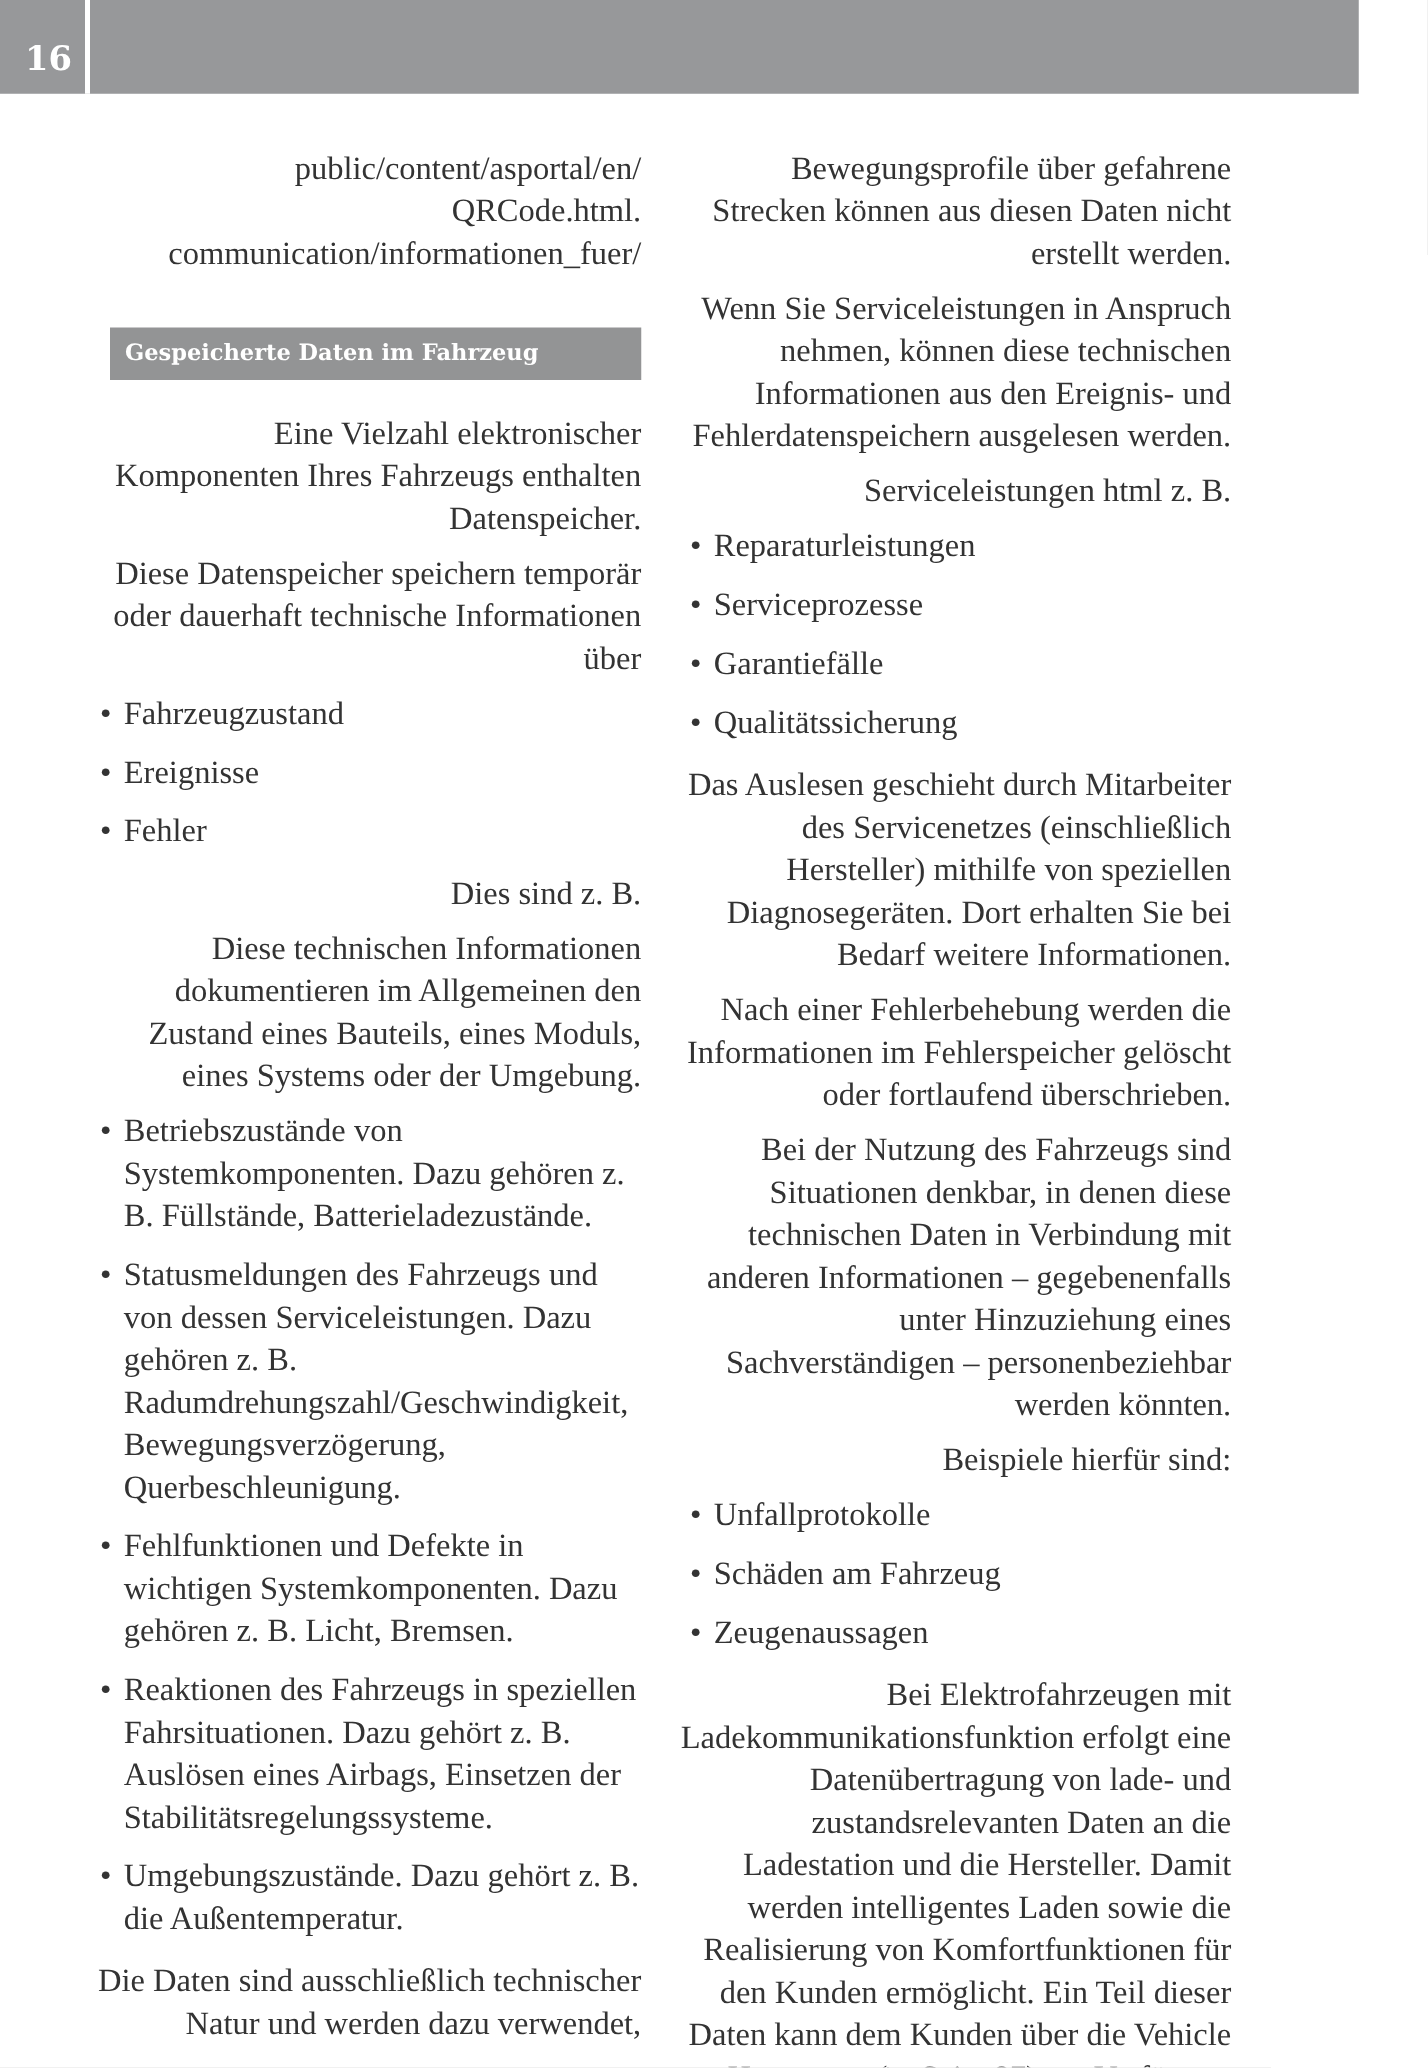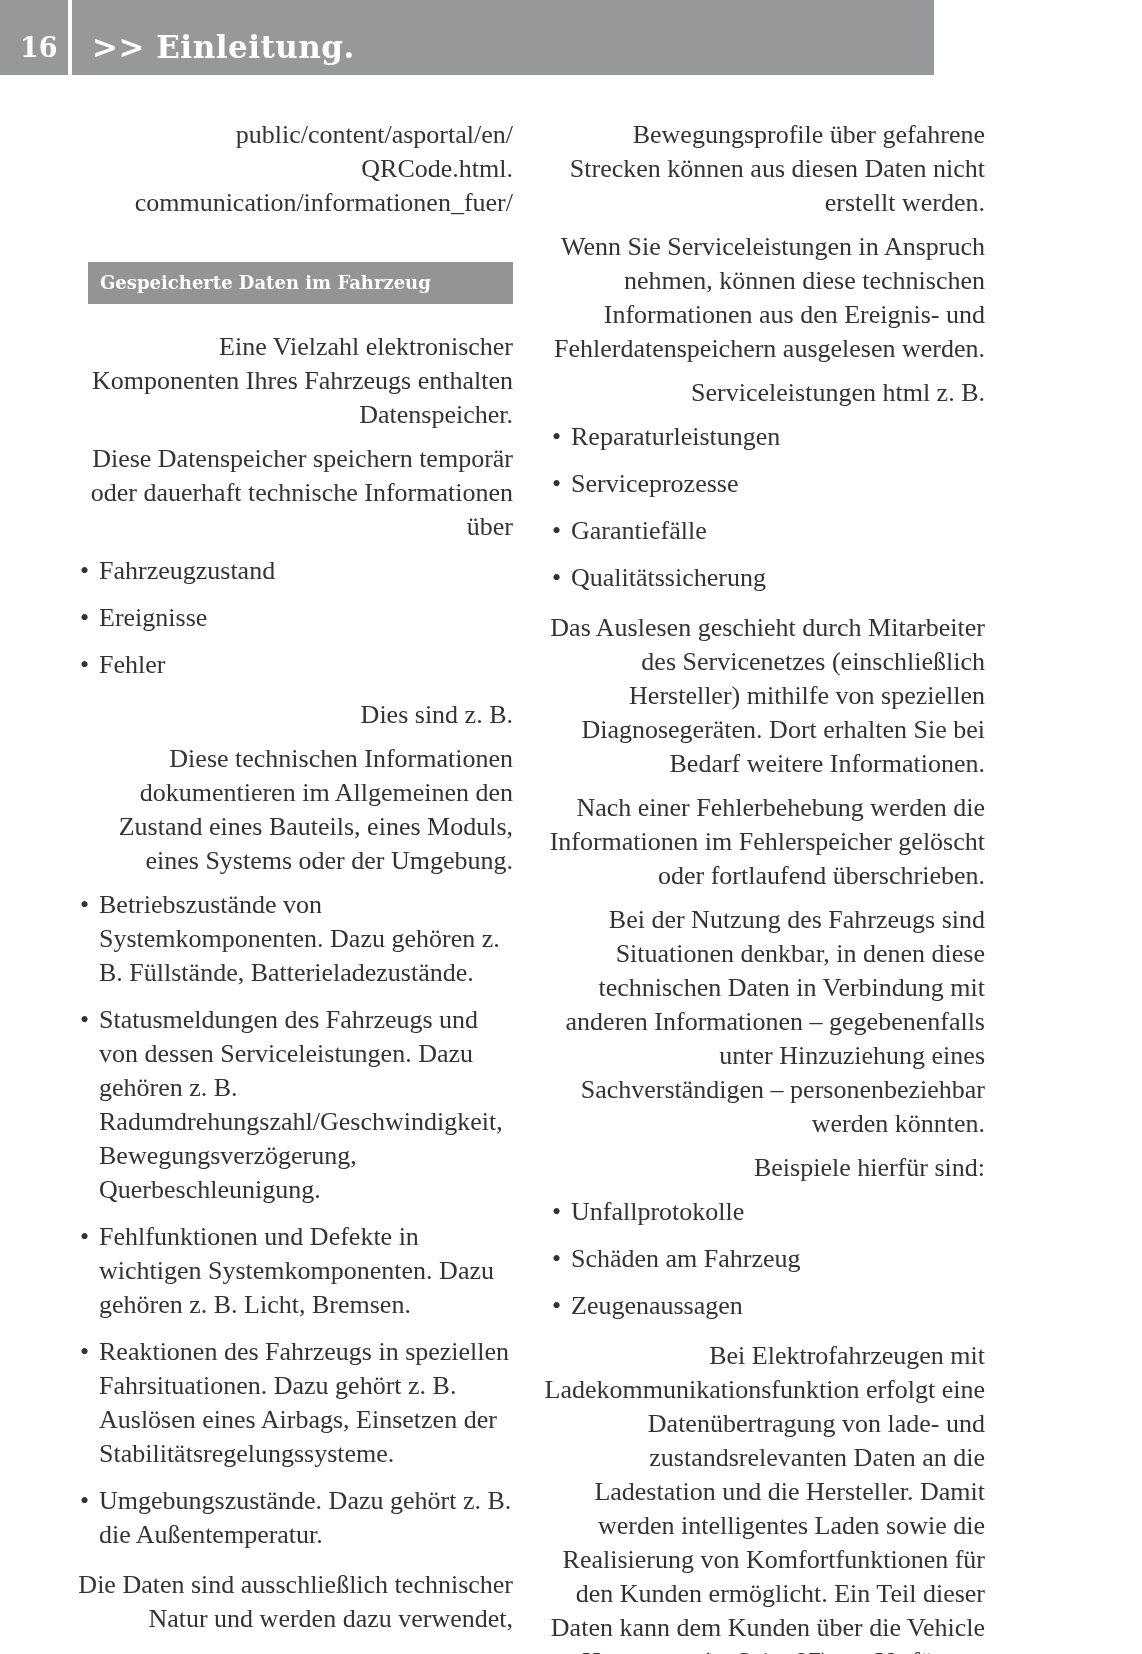--- a/index.html
+++ b/index.html
@@ -7,21 +7,21 @@
     position:relative;
     width:1142px; height:1654px;
     margin:0 auto;
     background:#ffffff;
     font-family:"Liberation Serif", serif;
     color:#333333;
     overflow:hidden;
   }
   
   .topbar {
-    position:absolute; top:0; left:0; width:934px; height:75px;
+    position:absolute; top:0; left:0; width:1087px; height:75px;
     background:#97989a;
   }
   .topbar .pagenum {
     position:absolute; left:20px; bottom:12px;
     color:#ffffff; font-weight:bold; font-size:27px;
     font-family:"DejaVu Serif", serif;
   }
   .topbar .divider {
     position:absolute; left:68px; top:0; bottom:0; width:4px;
     background:#ffffff;
@@ -72,21 +72,20 @@
   }
 </style>
 </head>
 <body>
 
 <div class="page">
 
   <div class="topbar">
     <span class="pagenum">16</span>
     <span class="divider"></span>
-    <span class="chapter-title">&gt;&gt; Einleitung.</span>
   </div>
 
   <div class="content">
 
     <div class="col">
       <p>
         <span class="url-line">public/content/asportal/en/</span>
         <span class="url-line">QRCode.html.</span>
         <span class="url-line">communication/informationen_fuer/</span>
       </p>

